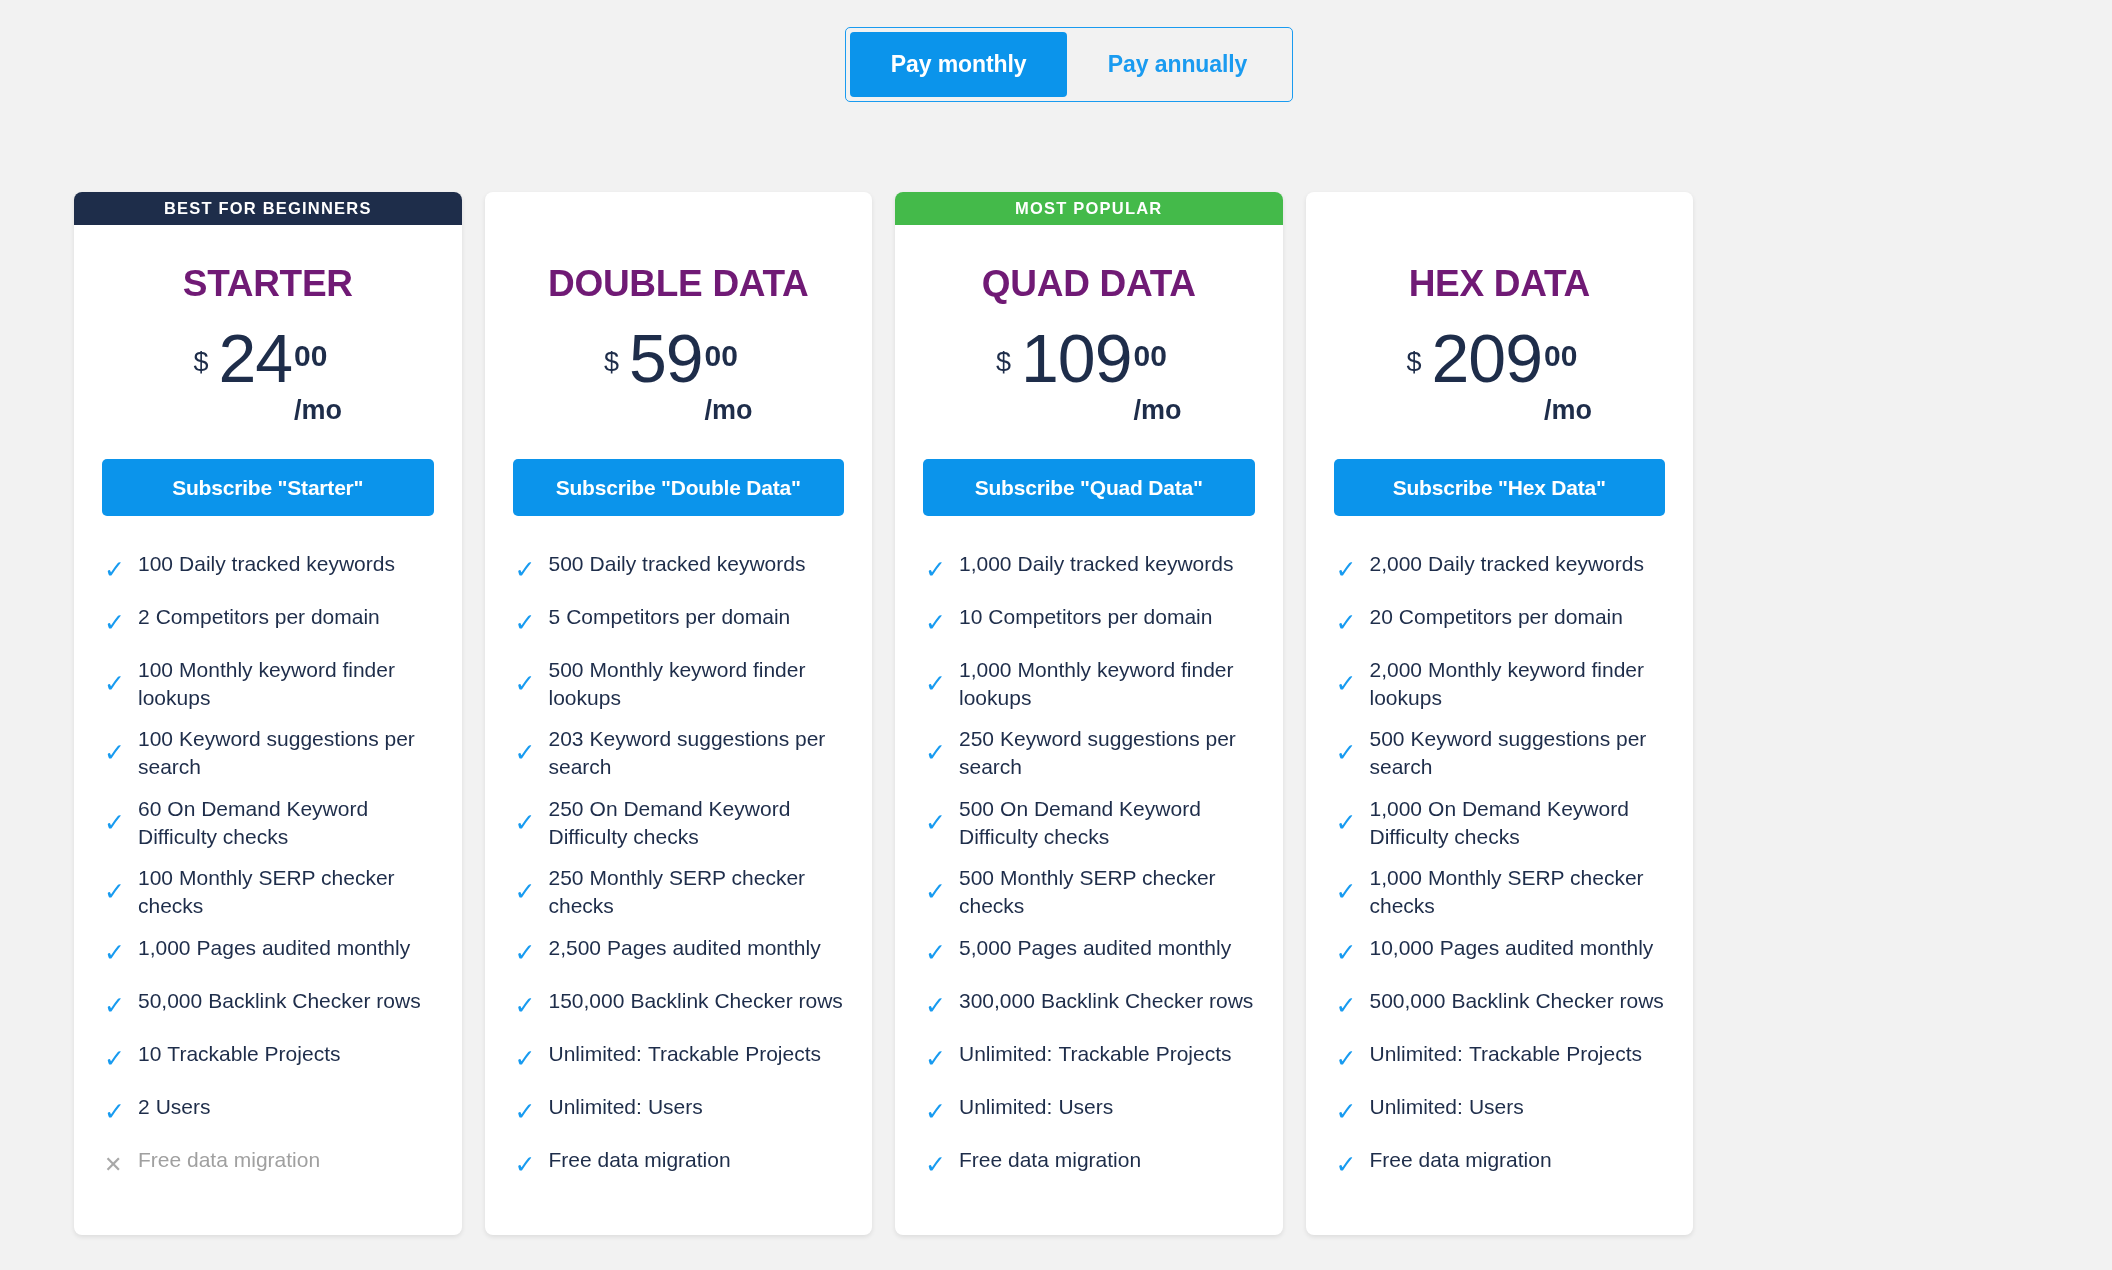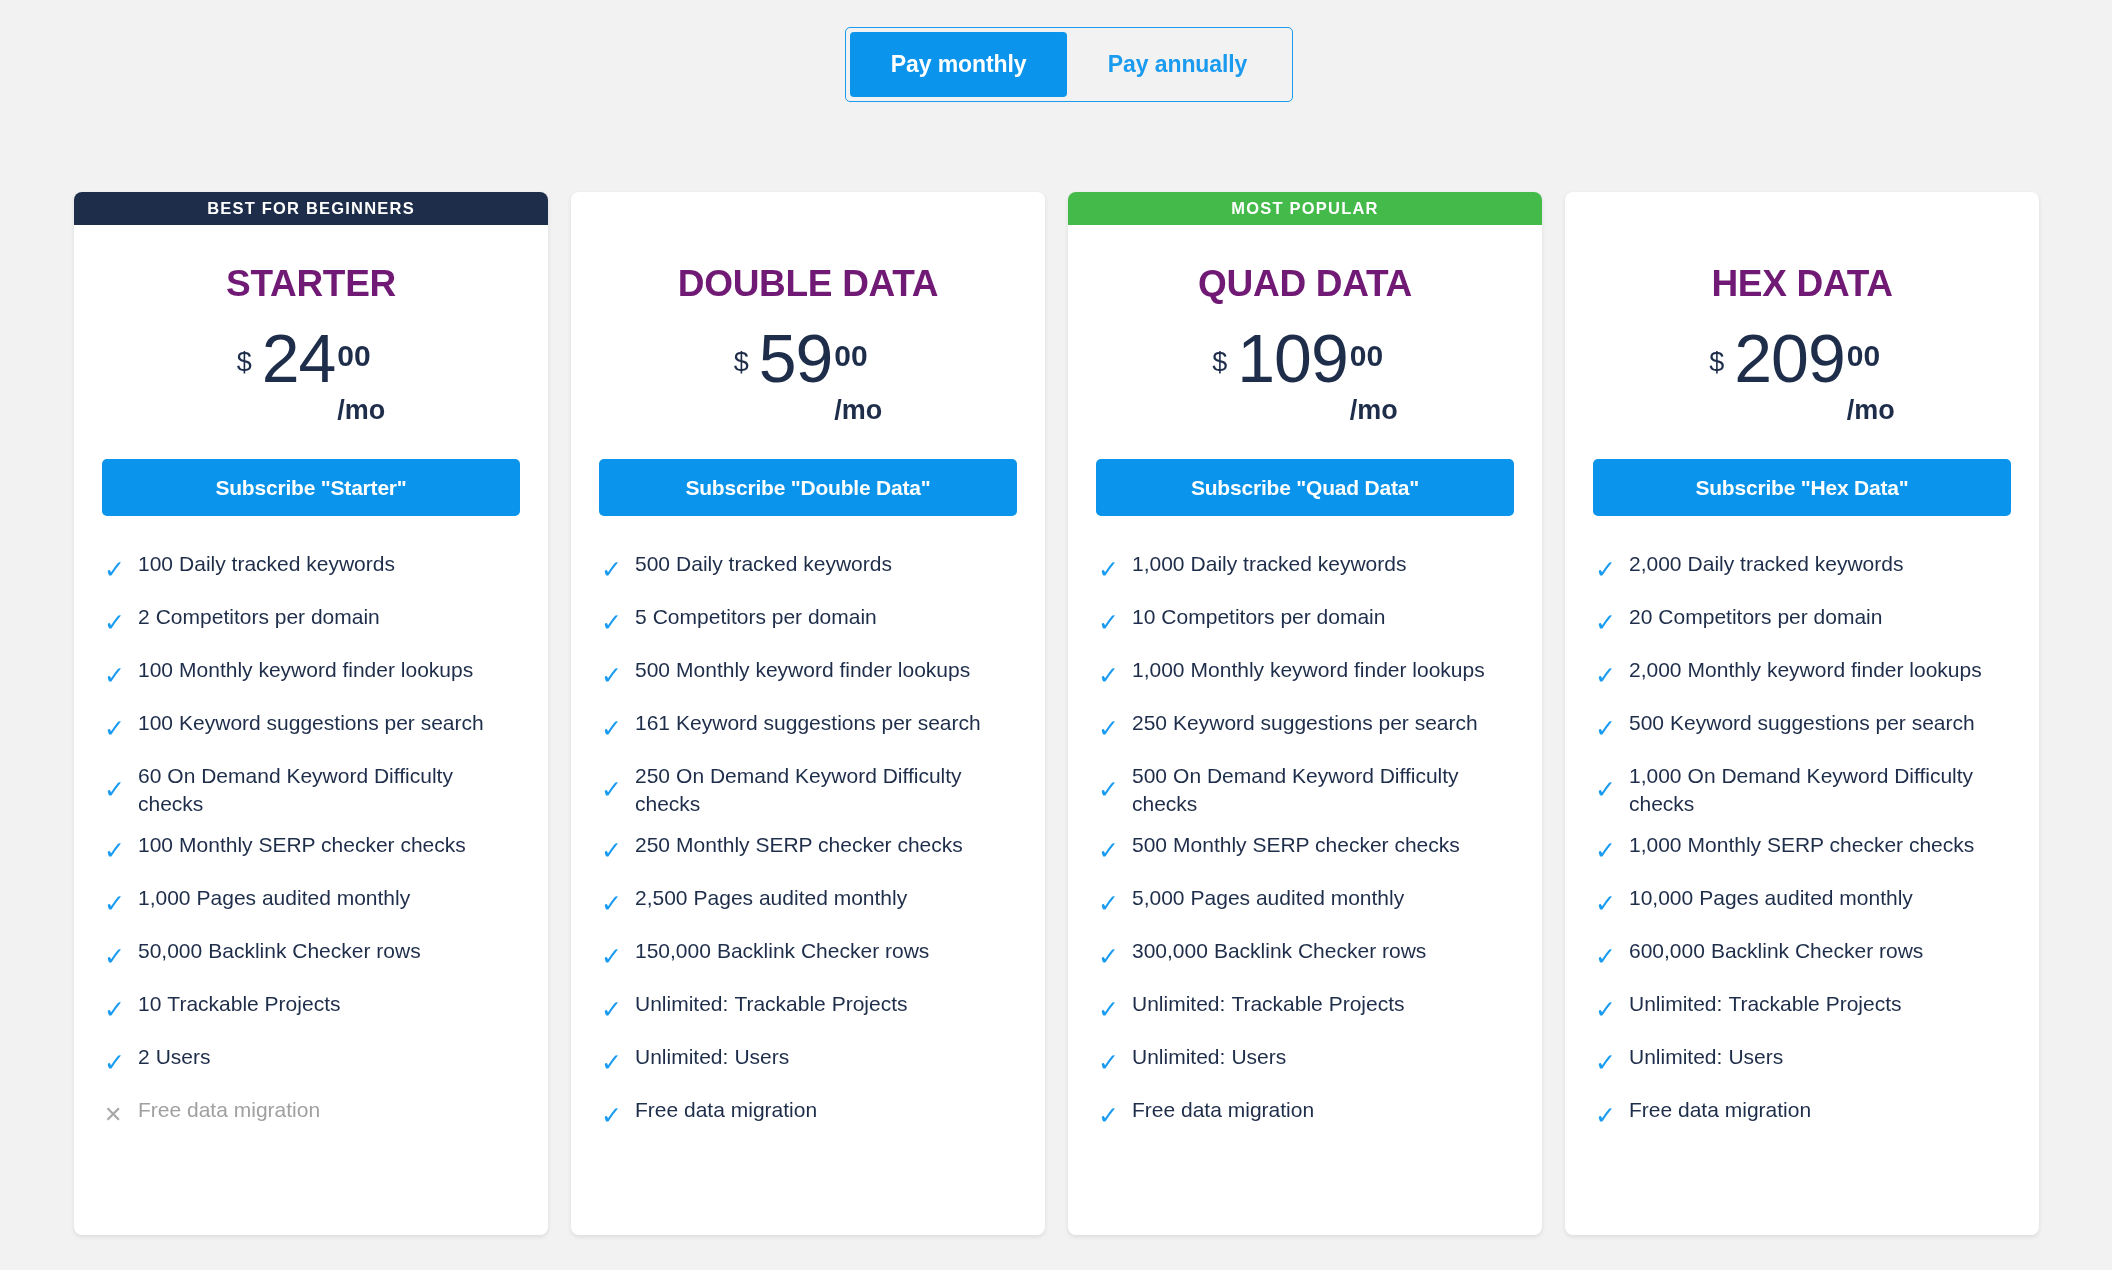--- a/index.html
+++ b/index.html
@@ -56,21 +56,21 @@
     background: #0b94eb;
     color: #ffffff;
     border-radius: 4px;
   }
 
   
   .cards {
     position: absolute;
     left: 74px;
     top: 192px;
-    width: 1965px;
+    width: 1619px;
     display: flex;
     gap: 23px;
   }
 
   .card {
     width: 474px;
     background: #ffffff;
     border-radius: 8px;
     box-shadow: 0 2px 5px rgba(0,0,0,0.09);
     overflow: hidden;
@@ -294,21 +294,21 @@
             <li class="feat">
               <span class="mark">✓</span>
               <span class="txt"><span class="qty">5</span><span>Competitors per domain</span></span>
             </li>
             <li class="feat">
               <span class="mark">✓</span>
               <span class="txt"><span class="qty">500</span><span>Monthly keyword finder lookups</span></span>
             </li>
             <li class="feat">
               <span class="mark">✓</span>
-              <span class="txt"><span class="qty">161</span><span>Keyword suggestions per search</span></span>
+              <span class="txt"><span class="qty">203</span><span>Keyword suggestions per search</span></span>
             </li>
             <li class="feat">
               <span class="mark">✓</span>
               <span class="txt"><span class="qty">250</span><span>On Demand Keyword Difficulty checks</span></span>
             </li>
             <li class="feat">
               <span class="mark">✓</span>
               <span class="txt"><span class="qty">250</span><span>Monthly SERP checker checks</span></span>
             </li>
             <li class="feat">
@@ -432,21 +432,21 @@
             <li class="feat">
               <span class="mark">✓</span>
               <span class="txt"><span class="qty">1,000</span><span>Monthly SERP checker checks</span></span>
             </li>
             <li class="feat">
               <span class="mark">✓</span>
               <span class="txt"><span class="qty">10,000</span><span>Pages audited monthly</span></span>
             </li>
             <li class="feat">
               <span class="mark">✓</span>
-              <span class="txt"><span class="qty">600,000</span><span>Backlink Checker rows</span></span>
+              <span class="txt"><span class="qty">500,000</span><span>Backlink Checker rows</span></span>
             </li>
             <li class="feat">
               <span class="mark">✓</span>
               <span class="txt"><span class="qty">Unlimited:</span><span>Trackable Projects</span></span>
             </li>
             <li class="feat">
               <span class="mark">✓</span>
               <span class="txt"><span class="qty">Unlimited:</span><span>Users</span></span>
             </li>
             <li class="feat">

